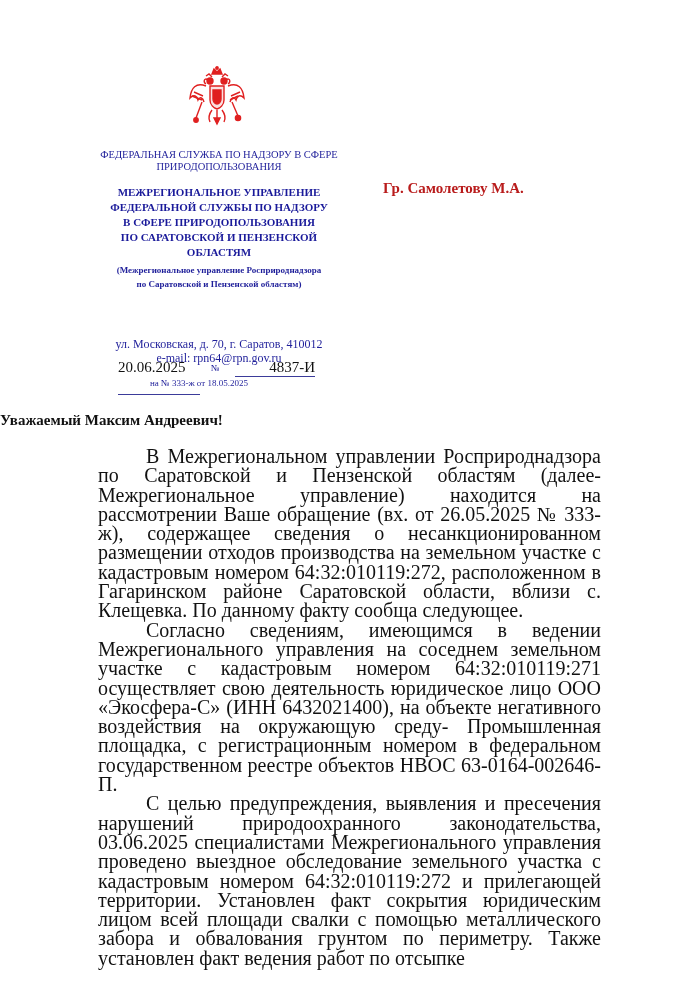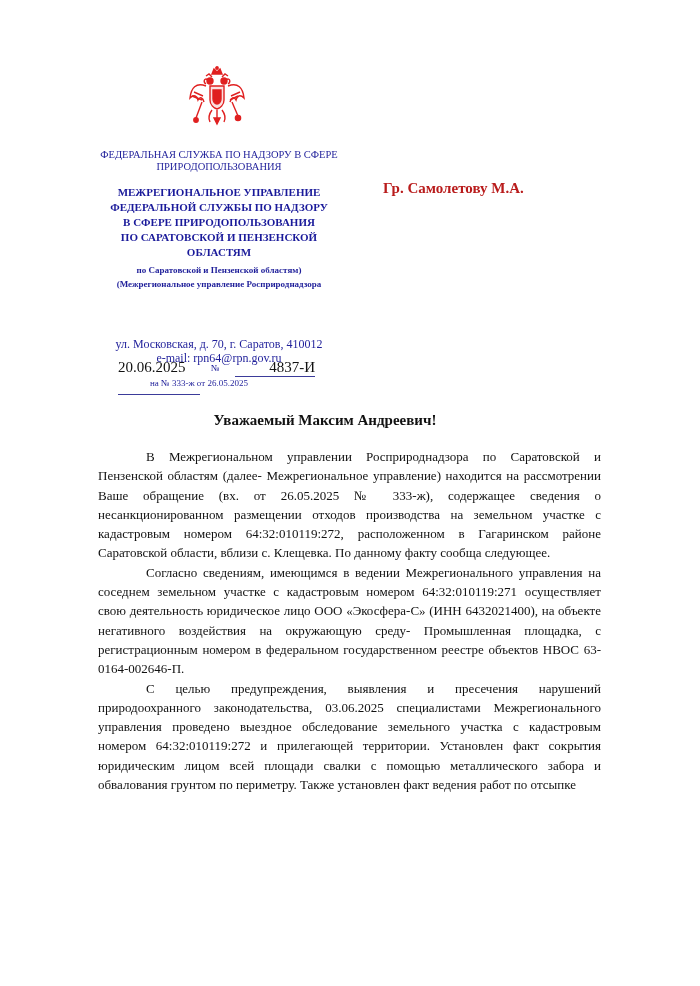--- a/index.html
+++ b/index.html
@@ -100,31 +100,30 @@
       top: 180px;
       font-size: 15px;
       font-weight: bold;
       color: #b91c1c;
     }
     .salutation {
       position: absolute;
       top: 412px;
       left: 0;
       width: 604px;
-      text-align: center;
+      text-align: left;
       font-size: 15px;
       font-weight: bold;
-      padding-left: 23px;
     }
     .body-text {
       position: absolute;
       left: 98px;
       top: 447px;
       width: 503px;
-      font-size: 13px;
+      font-size: 20px;
       line-height: 19.3px;
       text-align: justify;
     }
     .body-text p {
       margin: 0;
       text-indent: 48px;
     }
   </style>
 </head>
 <body>
@@ -166,35 +165,35 @@
 
 <div class="header-block department">
   <div>МЕЖРЕГИОНАЛЬНОЕ УПРАВЛЕНИЕ</div>
   <div>ФЕДЕРАЛЬНОЙ СЛУЖБЫ ПО НАДЗОРУ</div>
   <div>В СФЕРЕ ПРИРОДОПОЛЬЗОВАНИЯ</div>
   <div>ПО САРАТОВСКОЙ И ПЕНЗЕНСКОЙ</div>
   <div>ОБЛАСТЯМ</div>
 </div>
 
 <div class="header-block department-short">
+  <div>(Межрегиональное управление Росприроднадзора</div>
   <div>по Саратовской и Пензенской областям)</div>
-  <div>(Межрегиональное управление Росприроднадзора</div>
 </div>
 
 <div class="header-block address">
   <div>ул. Московская, д. 70, г. Саратов, 410012</div>
   <div>e-mail: rpn64@rpn.gov.ru</div>
 </div>
 
 <div class="regline">
   <span class="reg-date">20.06.2025</span>
   <span class="reg-no-sign">№</span>
   <span class="reg-number">4837-И</span>
 </div>
-<div class="ref-line">на № 333-ж от 26.05.2025</div>
+<div class="ref-line">на № 333-ж от 18.05.2025</div>
 
 <div class="recipient">Гр. Самолетову М.А.</div>
 
 <div class="salutation">Уважаемый Максим Андреевич!</div>
 
 <div class="body-text">
   <p>В Межрегиональном управлении Росприроднадзора по Саратовской и Пензенской областям (далее- Межрегиональное управление) находится на рассмотрении Ваше обращение (вх. от 26.05.2025 № 333-ж), содержащее сведения о несанкционированном размещении отходов производства на земельном участке с кадастровым номером 64:32:010119:272, расположенном в Гагаринском районе Саратовской области, вблизи с. Клещевка. По данному факту сообща следующее.</p>
   <p>Согласно сведениям, имеющимся в ведении Межрегионального управления на соседнем земельном участке с кадастровым номером 64:32:010119:271 осуществляет свою деятельность юридическое лицо ООО «Экосфера-С» (ИНН 6432021400), на объекте негативного воздействия на окружающую среду- Промышленная площадка, с регистрационным номером в федеральном государственном реестре объектов НВОС 63-0164-002646-П.</p>
   <p>С целью предупреждения, выявления и пресечения нарушений природоохранного законодательства, 03.06.2025 специалистами Межрегионального управления проведено выездное обследование земельного участка с кадастровым номером 64:32:010119:272 и прилегающей территории. Установлен факт сокрытия юридическим лицом всей площади свалки с помощью металлического забора и обвалования грунтом по периметру. Также установлен факт ведения работ по отсыпке</p>
 </div>

